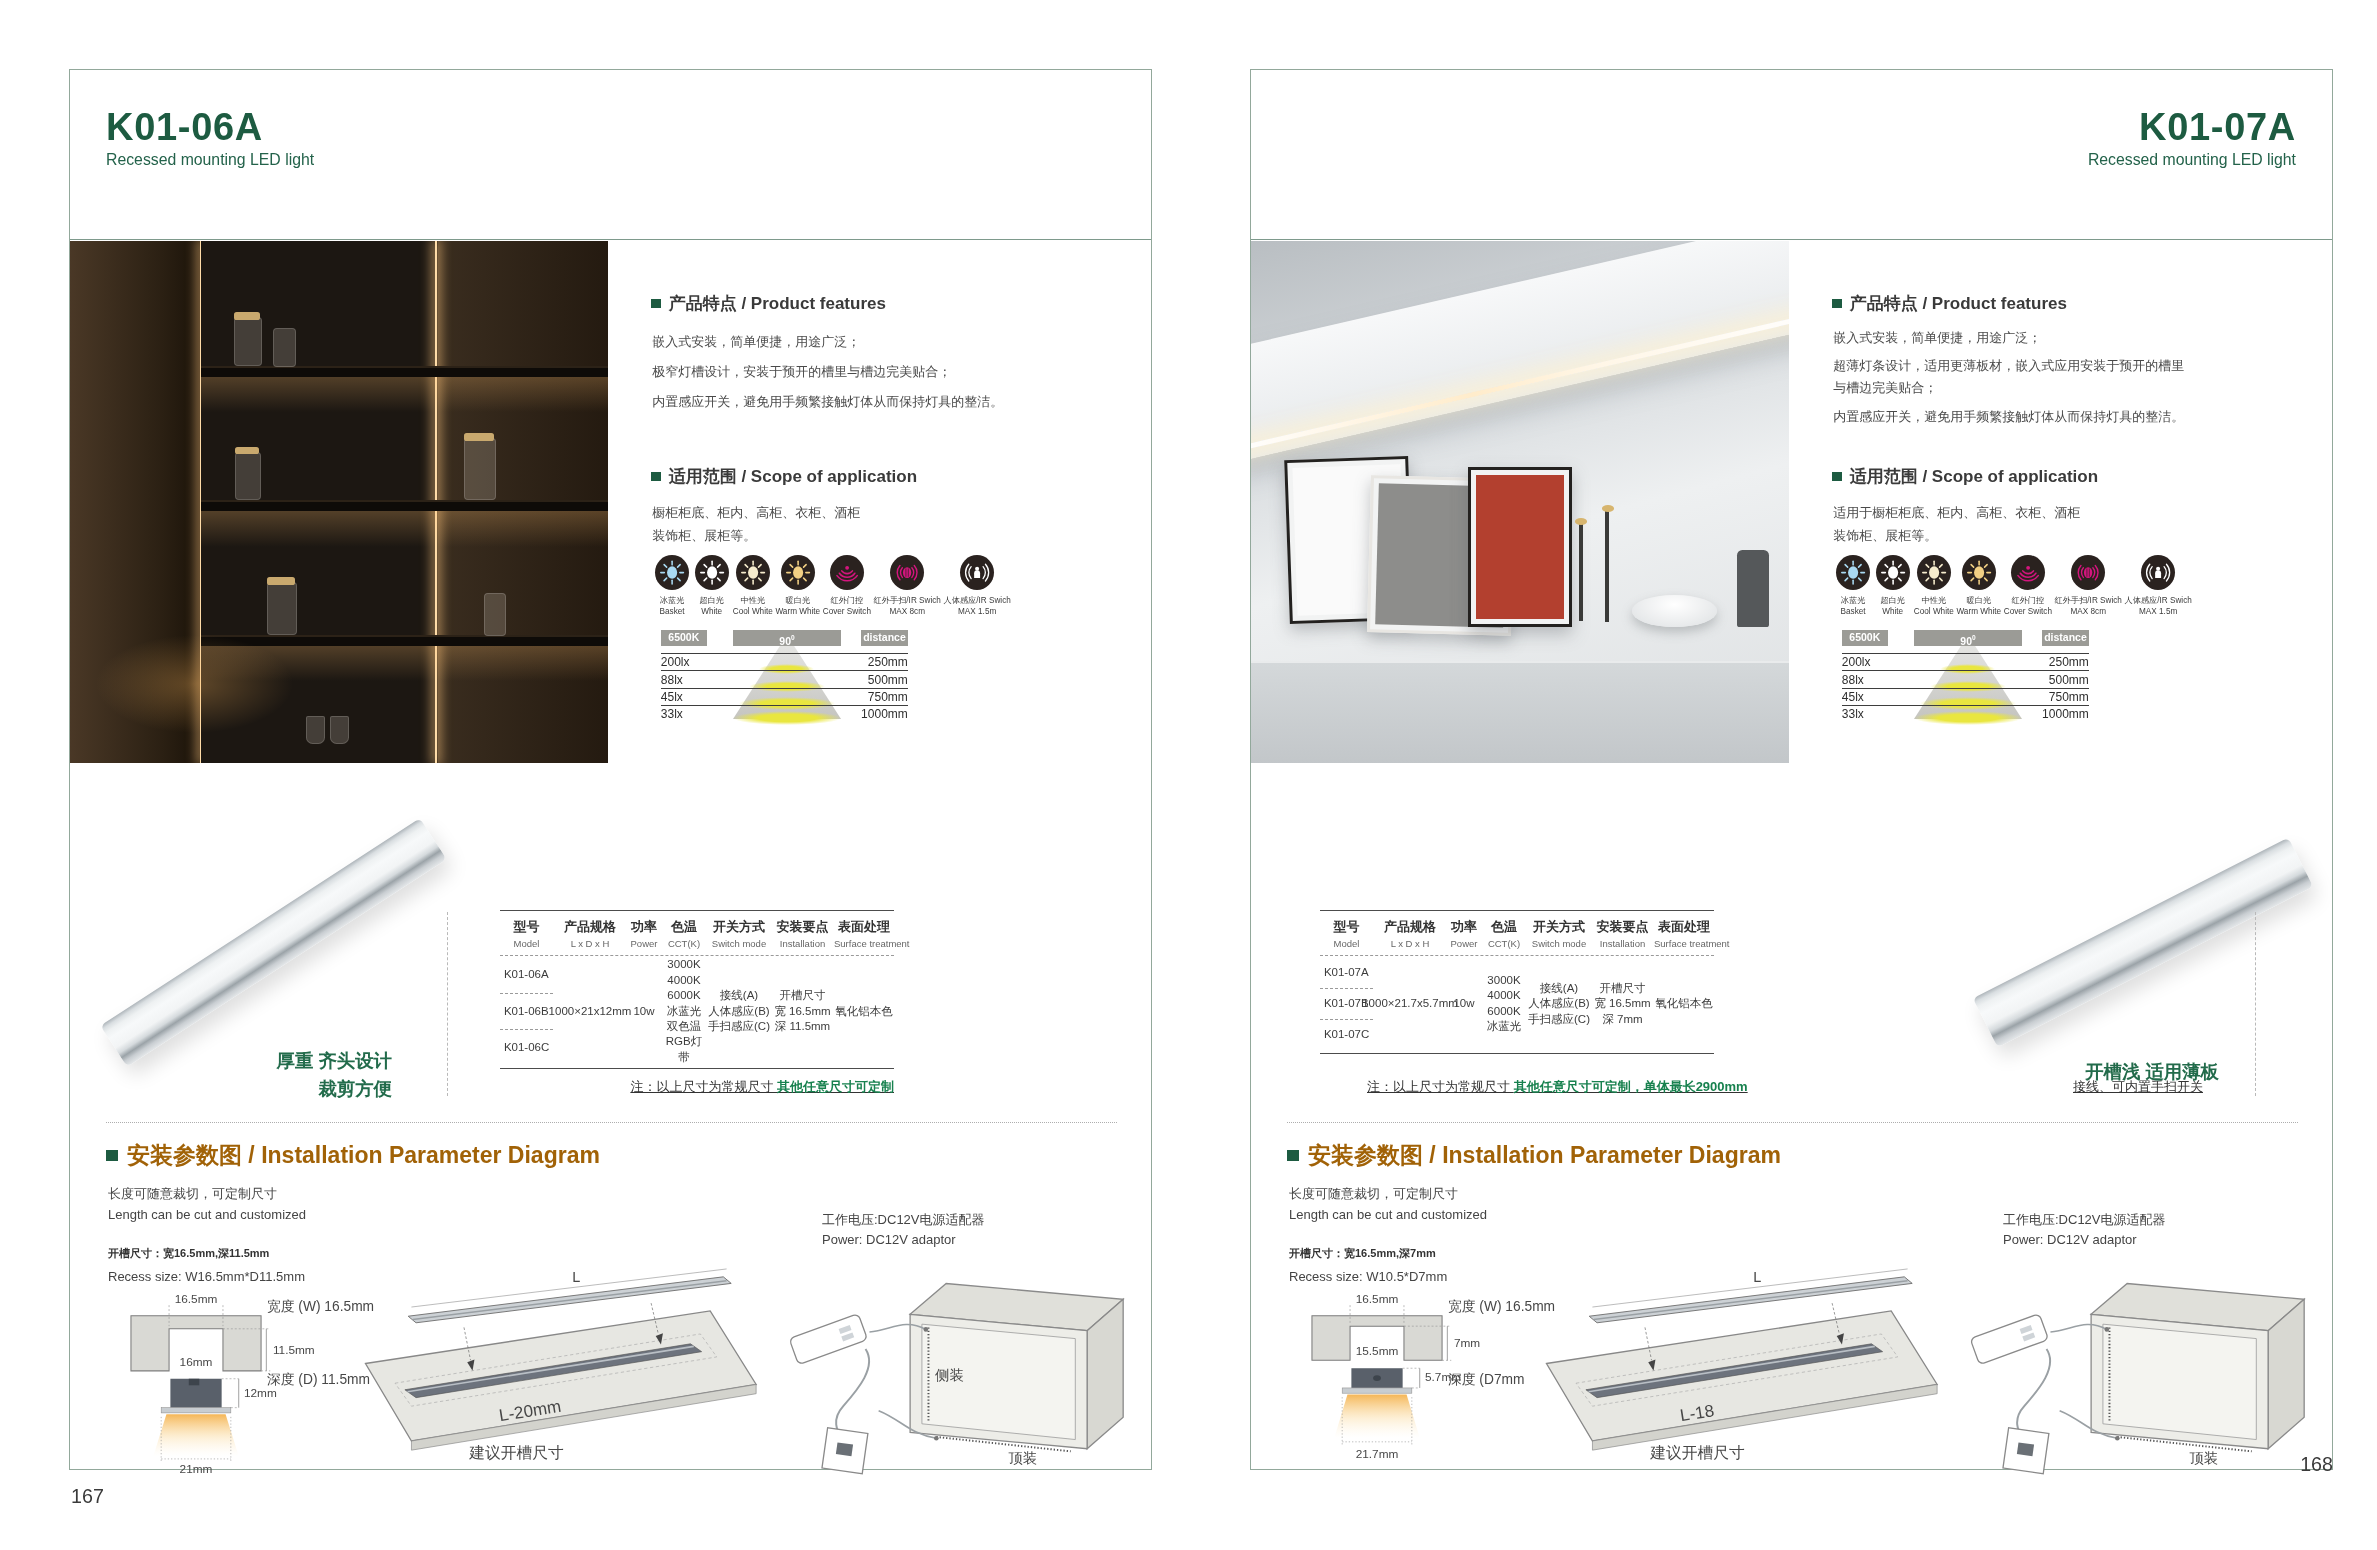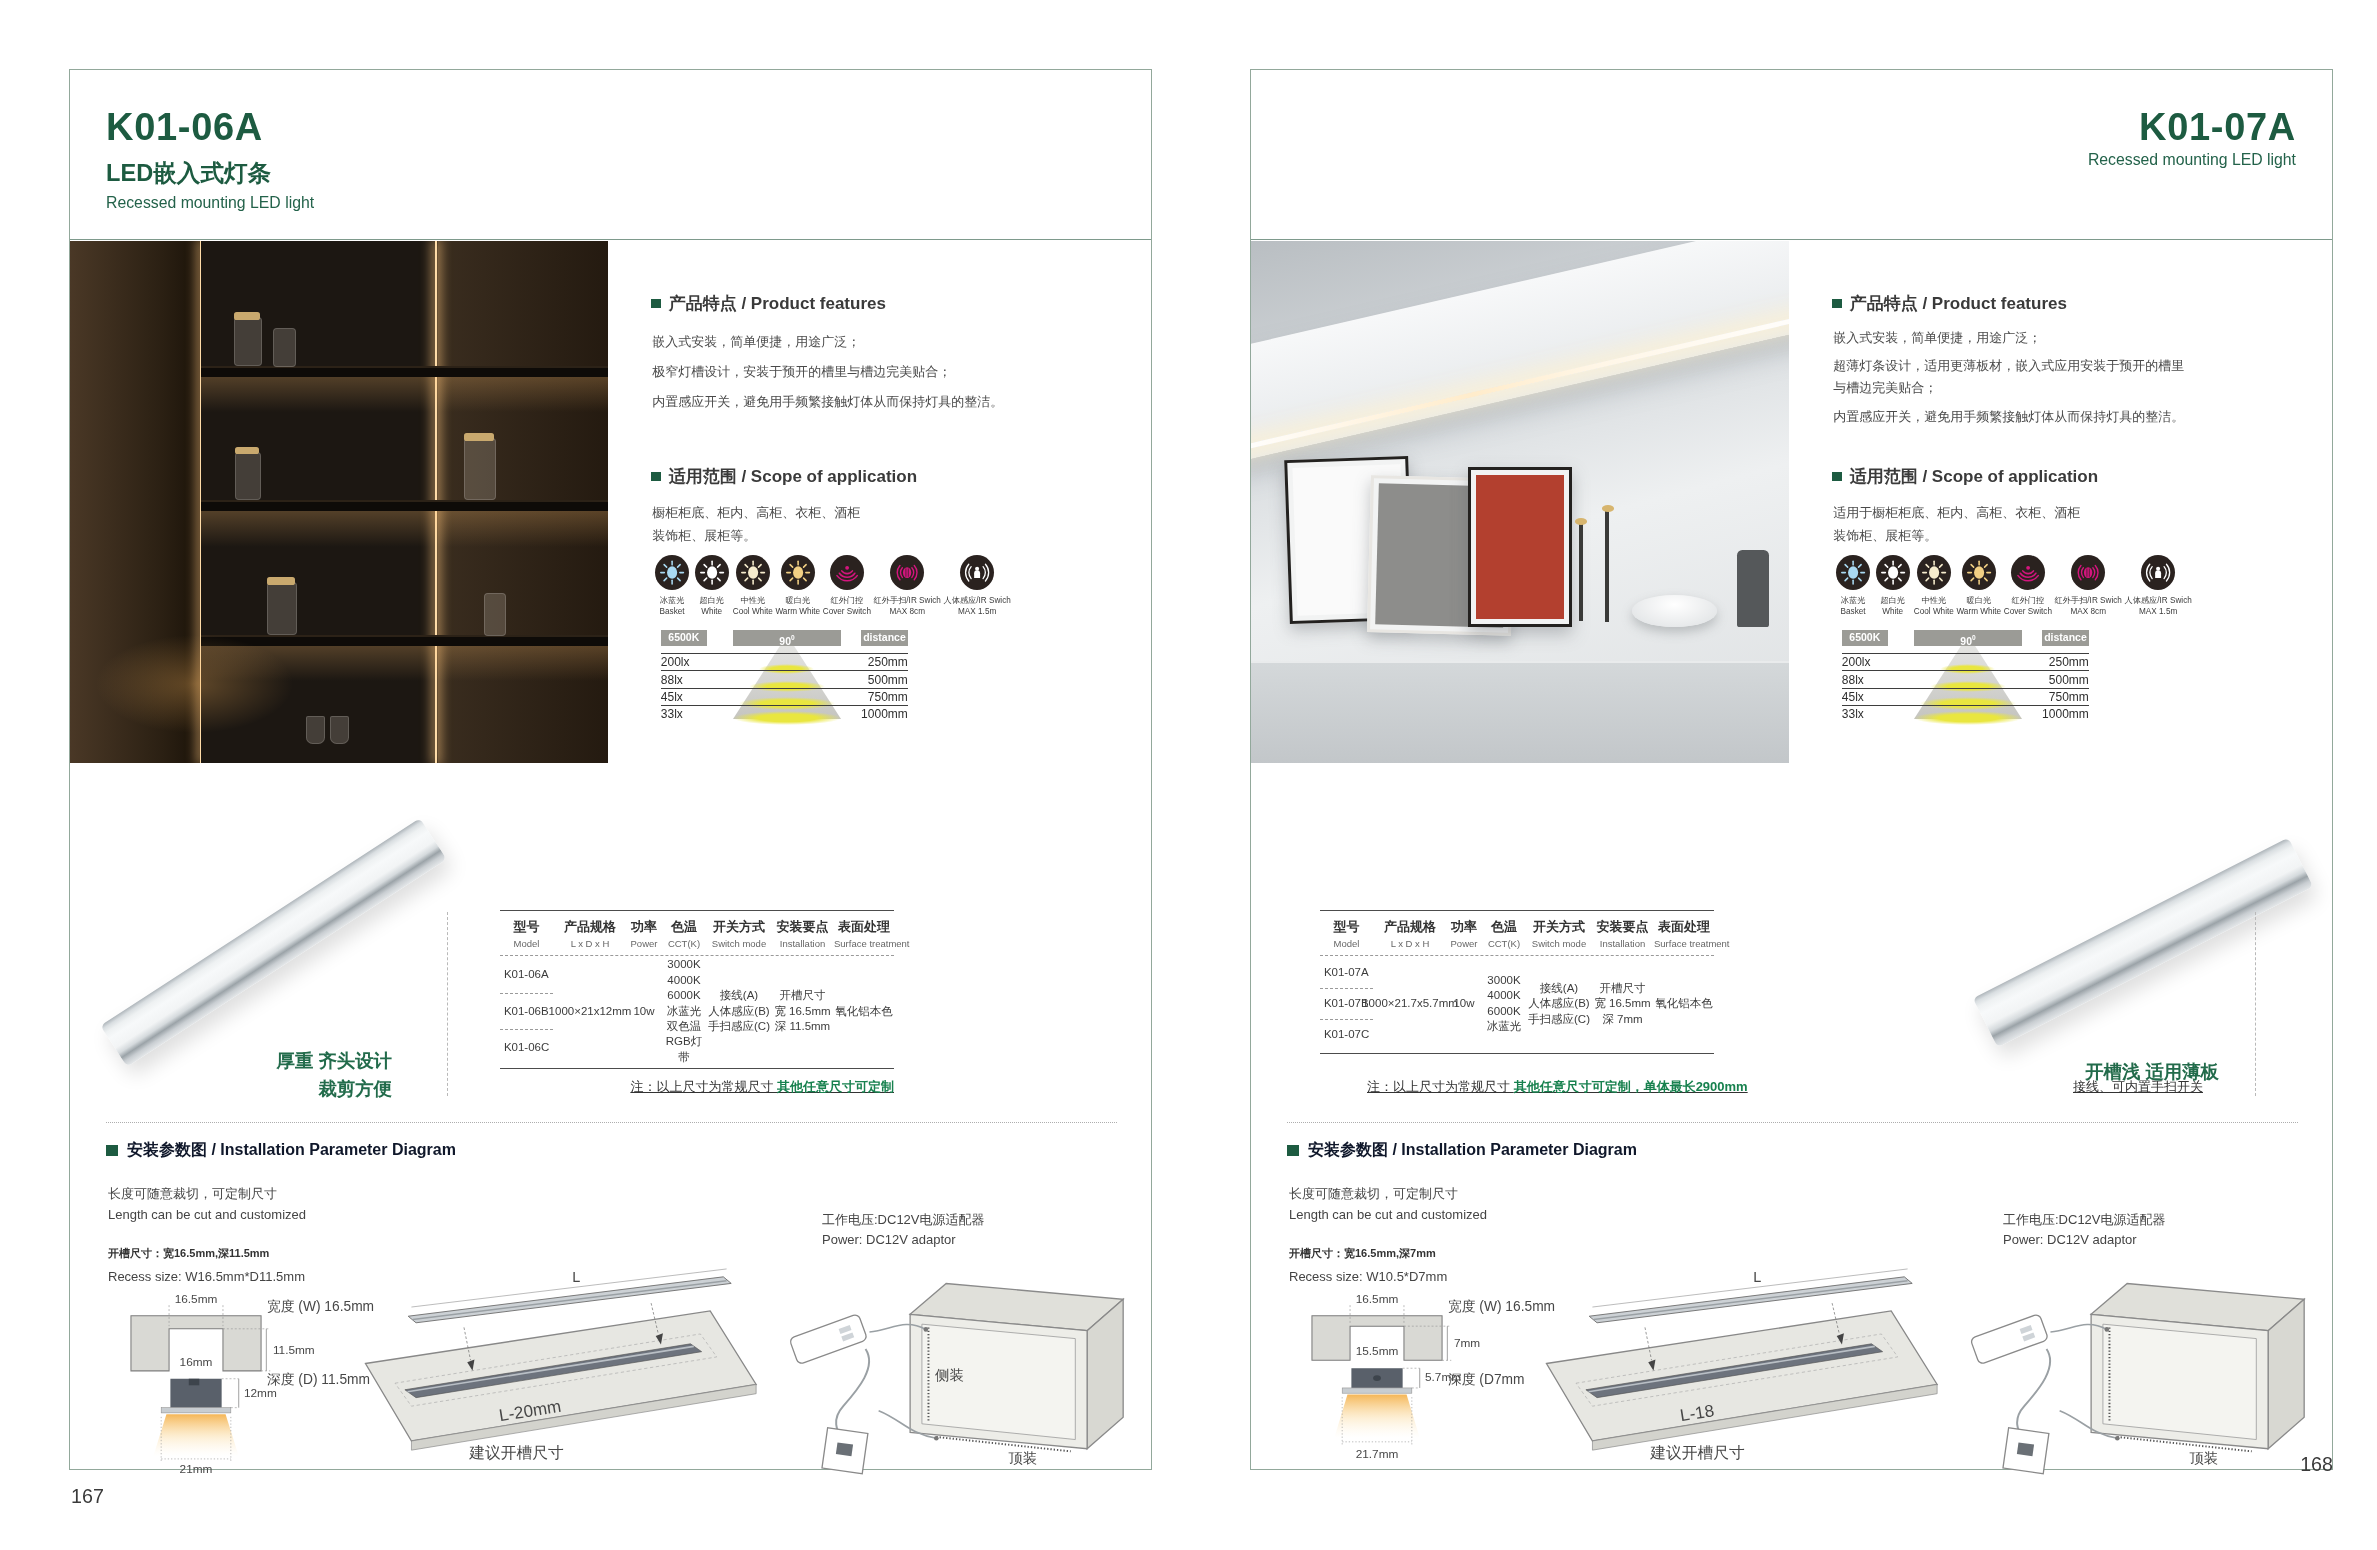--- a/index.html
+++ b/index.html
@@ -43,21 +43,21 @@
   .hEn{font-size:9.5px;color:#666;text-align:center;margin-top:2.6px;white-space:nowrap;}
   .tblBody{display:grid;grid-template-columns:var(--cols);border-top:1px dashed #9a9a9a;min-height:93px;padding:1.3px 0 2.6px;}
   .cell{display:flex;flex-direction:column;justify-content:center;align-items:center;font-size:11.5px;color:#3c3c3c;line-height:1.34;text-align:center;}
   .modelCol{justify-content:stretch;align-items:stretch;}
   .mRow{flex:1;display:flex;align-items:center;padding-left:3.9px;font-size:11.5px;color:#3c3c3c;}
   .mRow.dashB{border-bottom:1px dashed #9a9a9a;}
   .noteTxt{font-size:13px;color:#333;white-space:nowrap;text-decoration:underline;}
   .noteGreen{color:#17814e;font-weight:700;}
   .dotRule{border-top:1.3px dotted #aeaeae;}
   
-  .instHead{display:flex;align-items:center;gap:9.2px;font-size:16px;font-weight:700;color:#0f172a;white-space:nowrap;}
+  .instHead{display:flex;align-items:center;gap:9.2px;font-size:23px;font-weight:700;color:#a16207;white-space:nowrap;}
   .instHead .sq{width:11.8px;height:11.8px;background:#1d5b41;flex:0 0 auto;}
   .smTxt{font-size:13px;color:#444;white-space:nowrap;}
   .smTxtB{font-size:11px;font-weight:600;color:#333;white-space:nowrap;}
   .dgm text{fill:#474747;font-family:"Liberation Sans",sans-serif;}
   .pgNum{font-size:19.7px;color:#3a3a3a;}
   
   .pL-bg{inset:0;background:linear-gradient(180deg,#17110b,#221a11 60%,#0d0906);}
   .pL-wood{left:0;top:0;width:131px;height:522px;background:linear-gradient(90deg,#4a3826,#2b2013 70%,#1a1209);}
   .pL-led{width:2px;background:#ffdca8;box-shadow:0 0 11.8px 2.6px rgba(255,200,130,.75);}
   .pL-back{left:131px;top:0;width:236px;height:522px;background:#1c1712;}
@@ -77,21 +77,20 @@
   .pR-bowl{border-radius:50%;background:radial-gradient(ellipse at 50% 30%,#ffffff,#dde0e2);box-shadow:0 5.3px 10.5px rgba(100,105,110,.35);}
 </style>
 </head>
 <body>
 
 <div class="canvas">
 
   <div class="page" style="left:69px;">
     <div class="pgHead lft">
       <div class="model">K01-06A</div>
-      <div class="tcn">LED嵌入式灯条</div>
       <div class="ten">Recessed mounting LED light</div>
     </div>
     <div class="abs hrule"></div>
 
     <div class="abs photo">
       <div class="abs pL-bg"></div>
       <div class="abs pL-wood"></div>
       <div class="abs pL-led" style="left:130px;top:0;height:522px;"></div>
       <div class="abs pL-back"></div>
       <div class="abs pL-wood2"></div>

